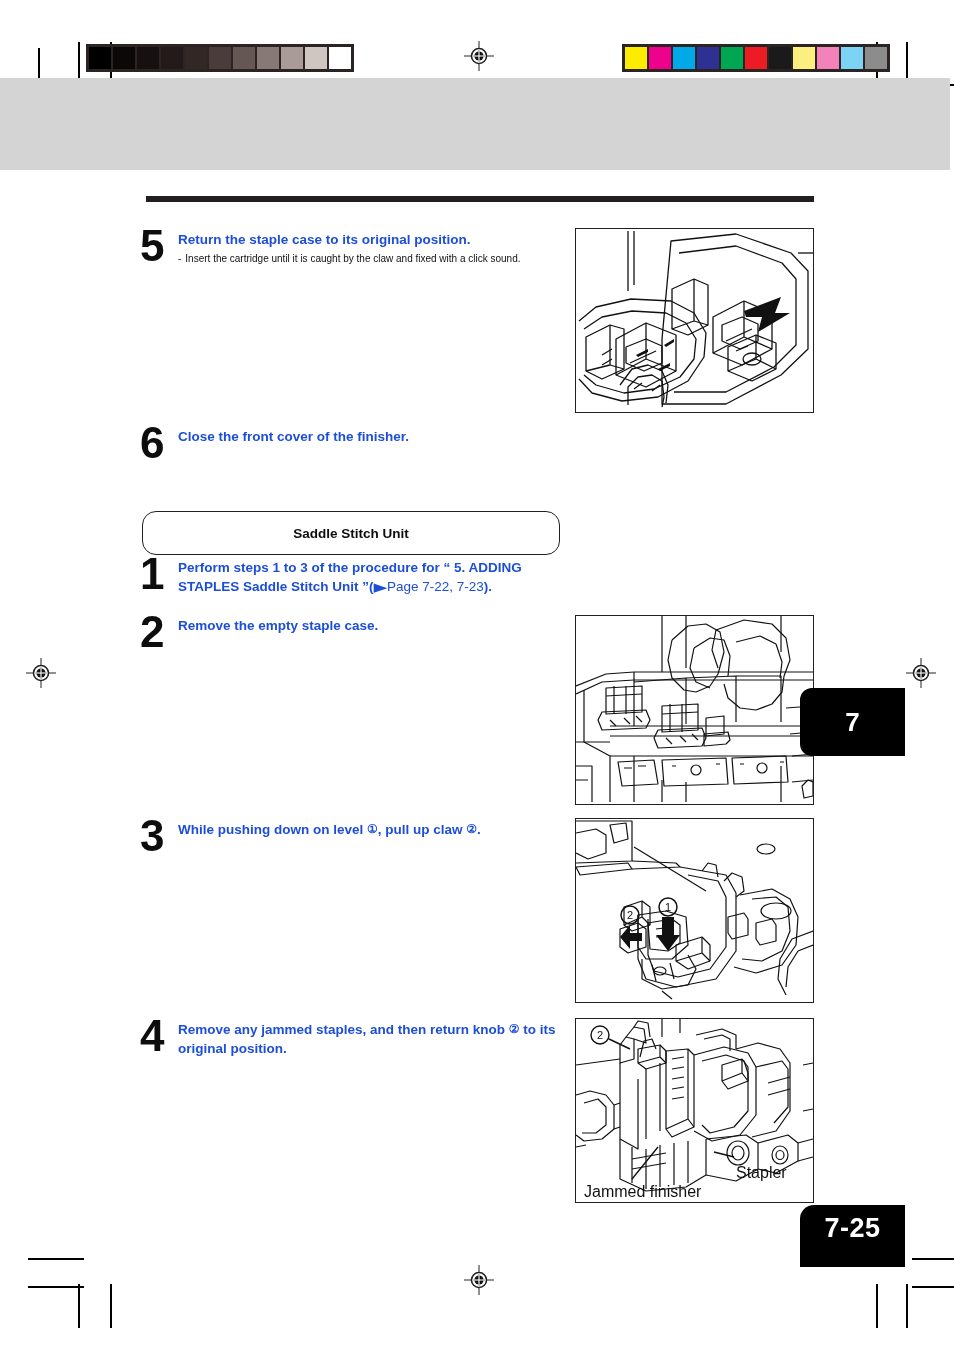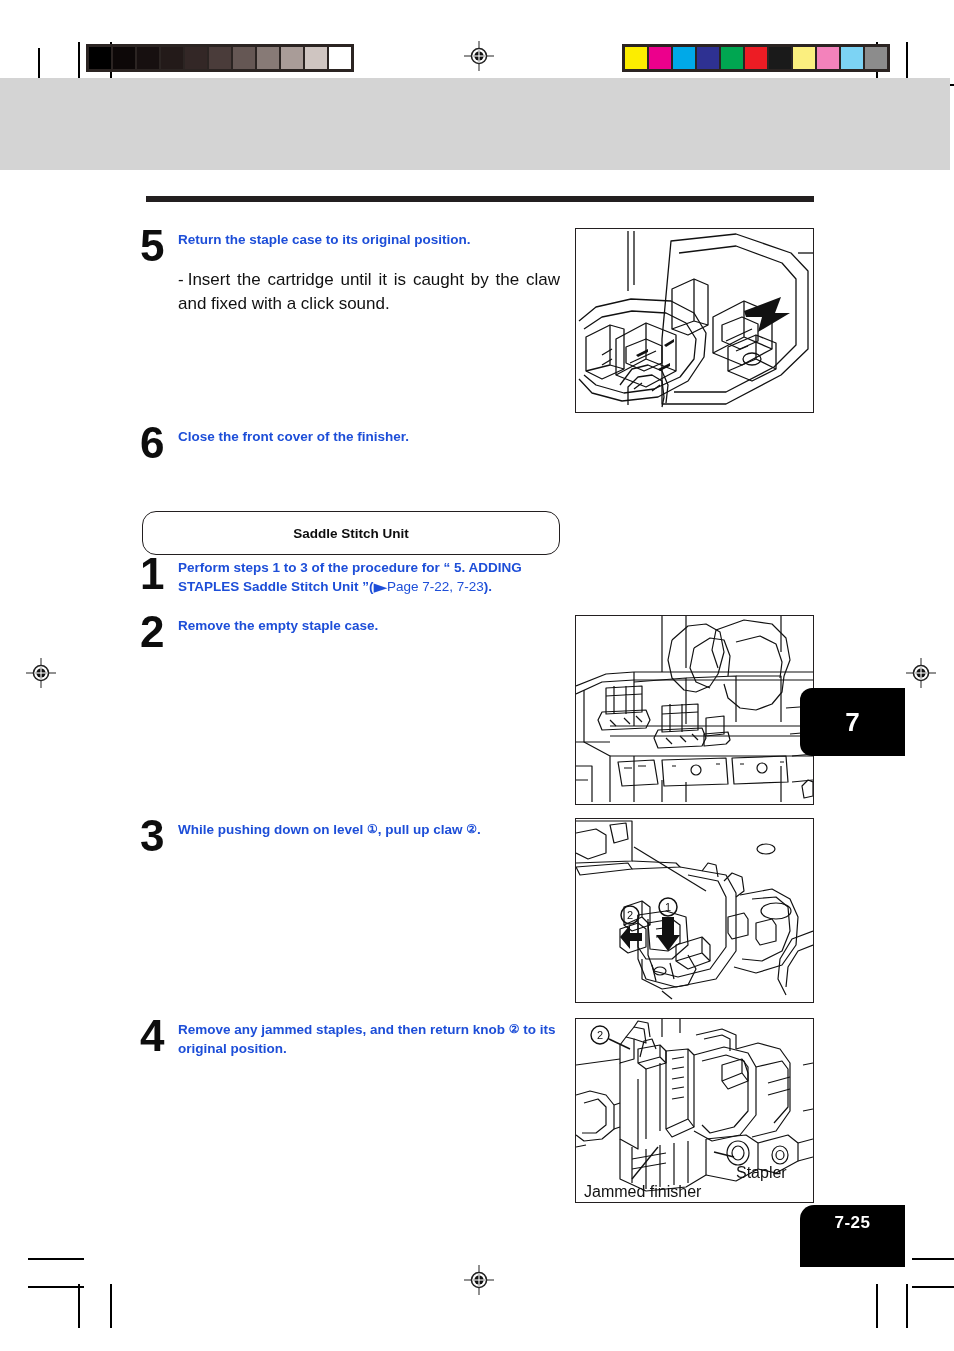--- a/index.html
+++ b/index.html
@@ -84,24 +84,24 @@
     padding-left: 2px;
   }
   .step-title {
     font-size: 13.5px;
     font-weight: bold;
     color: #1d4ed8;
     line-height: 1.42;
     margin: 2px 0 0 0;
   }
   .step-sub {
-    font-size: 17px;
+    font-size: 10px;
     color: #111;
     line-height: 1.38;
-    margin-top: 19px;
+    margin-top: 3px;
     text-align: justify;
   }
   .step-sub .dash { margin-right: 4px; }
   .xref-normal { font-weight: normal; }
   .tri {
     display: inline-block;
     font-size: 11px;
     transform: scaleX(1.5);
     margin: 0 3px 0 2px;
   }
@@ -174,21 +174,21 @@
     background: #000;
     border-radius: 14px 0 0 0;
     display: flex;
     align-items: flex-start;
     justify-content: center;
     padding-top: 8px;
     box-sizing: border-box;
   }
   .folio span {
     color: #fff;
-    font-size: 17px;
+    font-size: 27px;
     font-weight: bold;
     letter-spacing: 0.5px;
   }
 </style>
 </head>
 <body>
 
 <div>
 
   <div class="crop-line" style="left:38px;top:48px;width:2px;height:38px;"></div>

